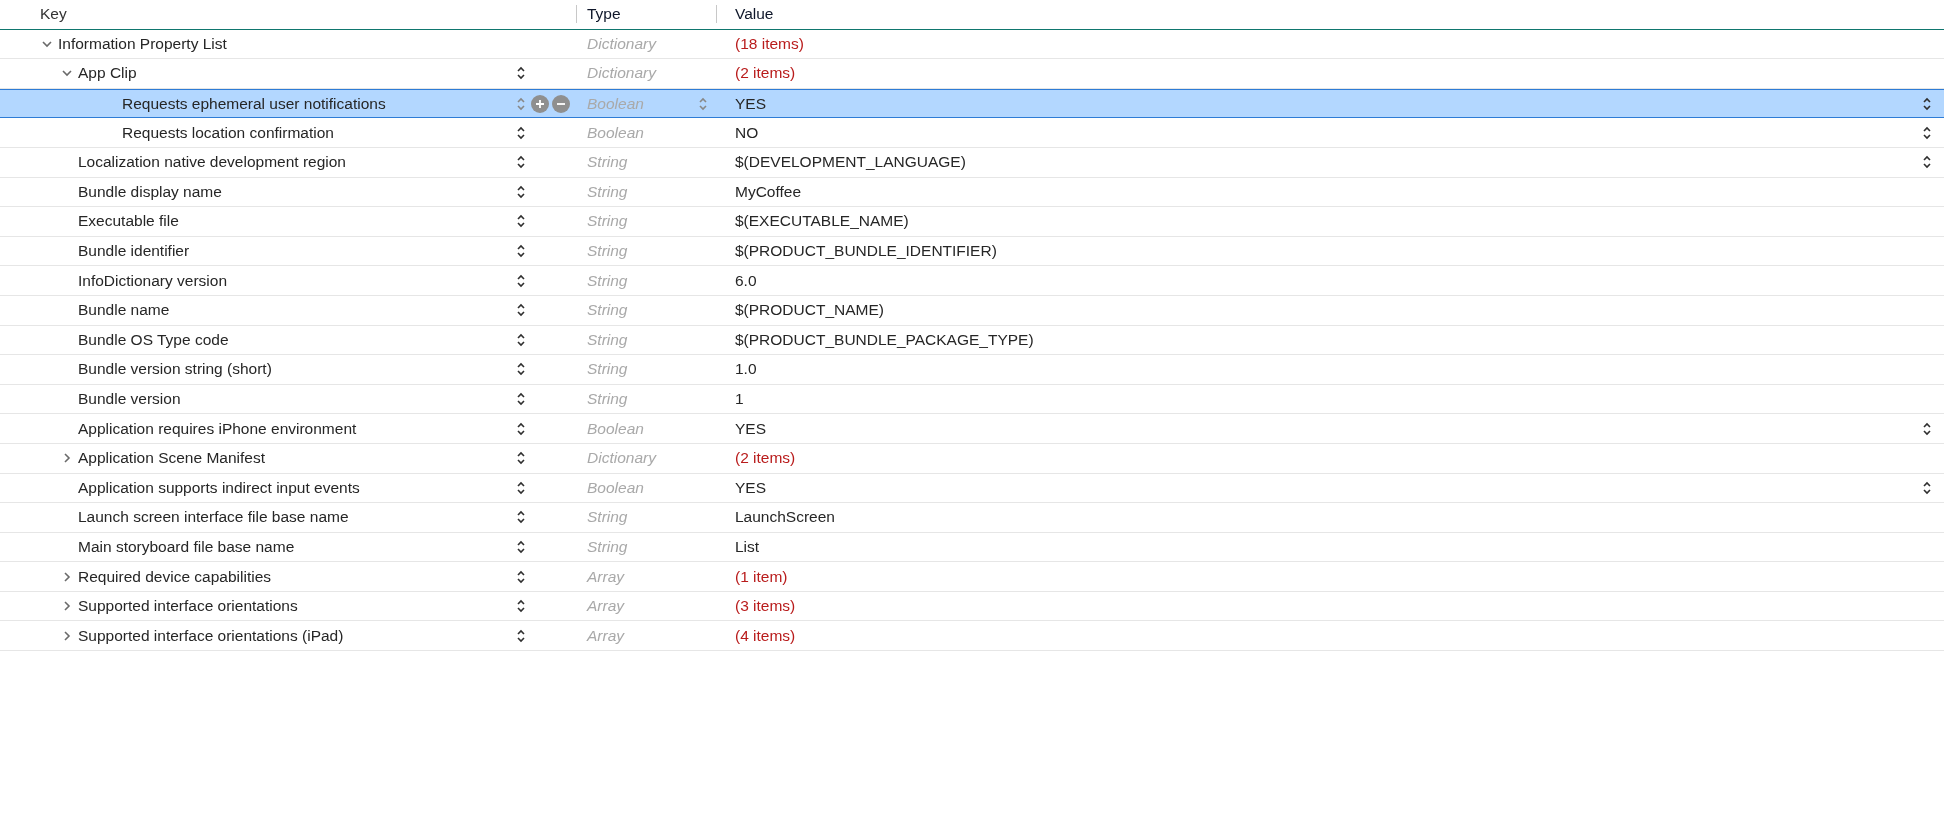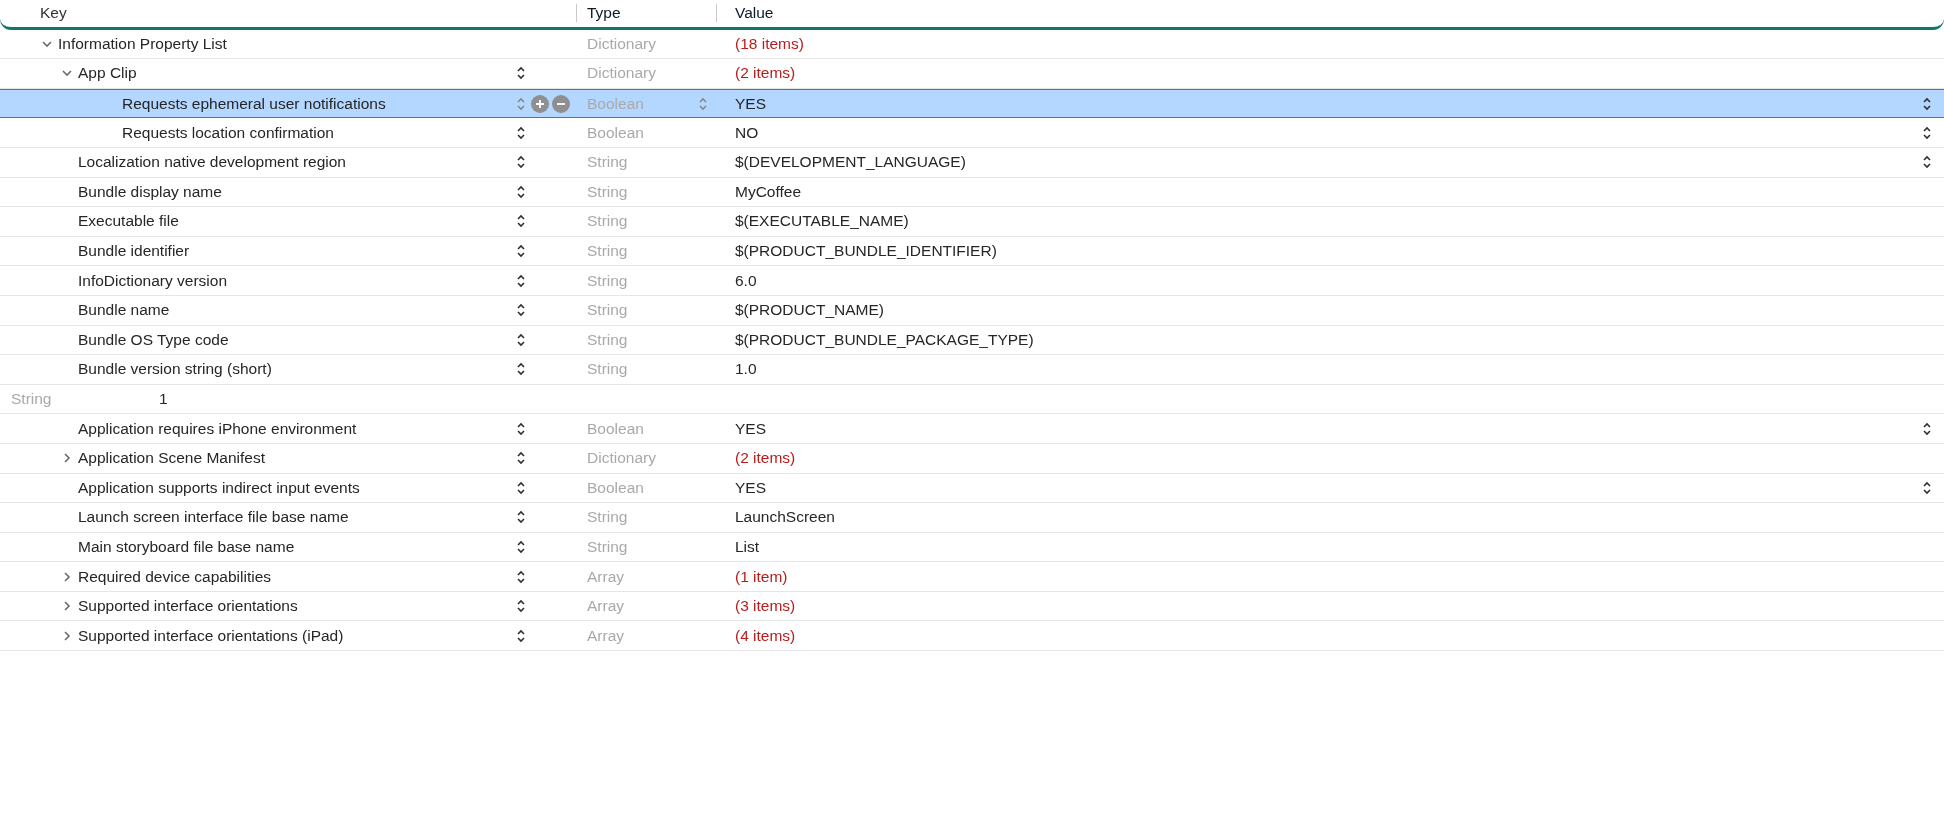--- a/index.html
+++ b/index.html
@@ -11,23 +11,22 @@
     width: 1944px;
   }
   .table { width: 100%; }
   .header-row, .row {
     display: flex;
     align-items: center;
     height: 29.6px;
     border-bottom: 1px solid #e6e6e6;
   }
   .header-row {
-    border-bottom: 3px solid #0f766e;
+    border-bottom: 1px solid #0f766e;
     color: #333;
-    border-radius: 11px;
   }
   .col-key   { flex: 0 0 576px; display: flex; align-items: center; position: relative; }
   .col-type  { flex: 0 0 140px; padding-left: 10px; border-left: 1px solid #dcdcdc; color: #a9a9a9; position: relative; display:flex; align-items:center;}
   .col-value { flex: 1 1 auto;  padding-left: 18px; border-left: 1px solid #dcdcdc; position: relative; display:flex; align-items:flex-start;}
   .header-row .col-type, .header-row .col-value { color:#0f172a; border-left:1px solid #c8c8c8;}
   .header-row .col-key { padding-left: 40px; }
   .row.selected { background: #b3d7ff; border-top:1px solid #2e7cd6; border-bottom:1px solid #2e7cd6;}
   .row.selected .col-type, .row.selected .col-value { border-left-color: transparent;}
   .row .col-type, .row .col-value { border-left-color: transparent;}
   .indent-1 { padding-left: 40px; }
@@ -35,21 +34,21 @@
   .indent-3 { padding-left: 104px; }
 
   .disclosure {
     width: 14px; height: 14px;
     display: inline-flex; align-items:center; justify-content:center;
     margin-right: 4px; flex: 0 0 14px;
     color:#6a6a6a;
   }
   .disclosure.blank { visibility: hidden; }
   .key-text { white-space: nowrap; }
-  .type-text { color:#a9a9a9; }
+  .type-text { color:#a9a9a9;font-style:italic; }
   .value-text { }
   .value-text.muted { color:#b91c1c; }
 
   .key-stepper, .type-stepper, .val-stepper {
     width:14px; height:18px;
     display:inline-flex; flex-direction:column; align-items:center; justify-content:center;
     color:#2f2f2f;
   }
   .key-stepper { position:absolute; right:48px; }
   .type-stepper{ position:absolute; right:6px; }
@@ -372,20 +371,34 @@
           </span>
         </div>
         <div class="col-type">
           <span class="type-text">String</span>
         </div>
         <div class="col-value">
           <span class="value-text">1.0</span>
         </div>
       </div>
       <div class="row">
+        <div class="col-key indent-2">
+          <span class="disclosure blank">
+            <svg width="10" height="10" viewBox="0 0 10 10">
+              <path d="M3 1 L7 5 L3 9" fill="none" stroke="currentColor" stroke-width="1.6"></path>
+            </svg>
+          </span>
+          <span class="key-text">Bundle version</span>
+          <span class="key-stepper">
+            <svg width="10" height="14" viewBox="0 0 10 14">
+              <path d="M2 5 L5 2 L8 5" fill="none" stroke="currentColor" stroke-width="1.6"></path>
+              <path d="M2 9 L5 12 L8 9" fill="none" stroke="currentColor" stroke-width="1.6"></path>
+            </svg>
+          </span>
+        </div>
         <div class="col-type">
           <span class="type-text">String</span>
         </div>
         <div class="col-value">
           <span class="value-text">1</span>
         </div>
       </div>
       <div class="row">
         <div class="col-key indent-2">
           <span class="disclosure blank">

